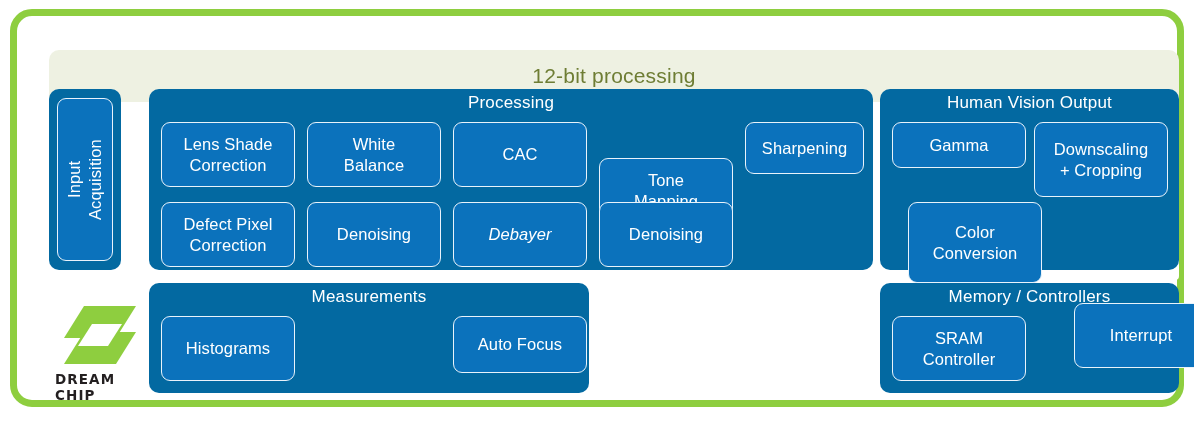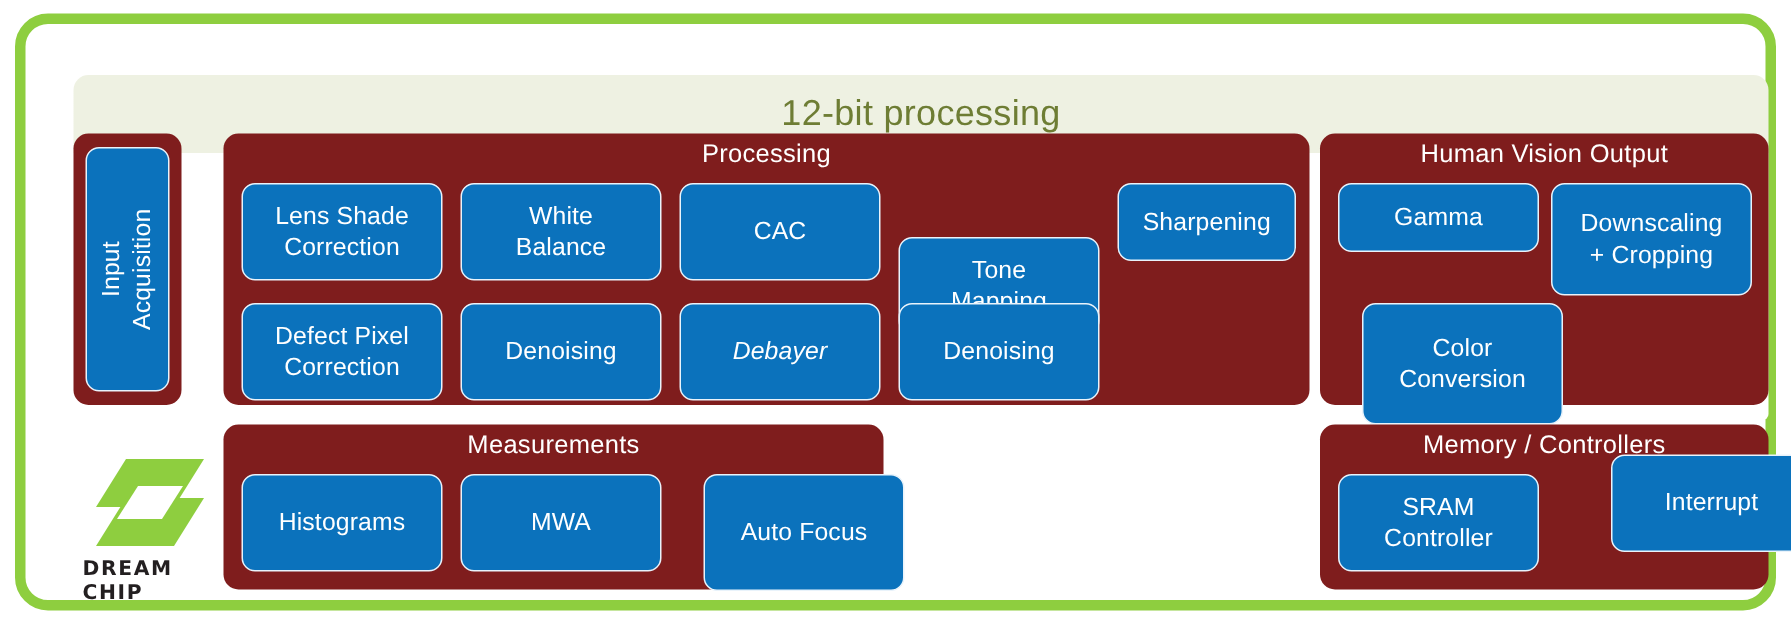--- a/index.html
+++ b/index.html
@@ -39,29 +39,29 @@
     background: linear-gradient(to bottom, #eef1e2 0%, #eef1e2 52px, #ffffff 52px, #ffffff 100%);
   }
   #banner-title {
     position: absolute;
     left: 0;
     top: 0;
     width: 100%;
     height: 52px;
     line-height: 52px;
     text-align: center;
-    font-size: 24px;
+    font-size: 21px;
     color: #6e7d34;
     letter-spacing: .2px;
   }
 
   
   .group {
     position: absolute;
-    background: #7f1d1d;
+    background: #0369a1;
     border-radius: 10px;
     box-sizing: border-box;
   }
   .group-title {
     position: absolute;
     left: 0;
     top: 0;
     width: 100%;
     height: 26px;
     line-height: 27px;
@@ -153,22 +153,21 @@
     <div class="blk" style="left:154px; top:33px; width:134px; height:75px;">Downscaling
 + Cropping</div>
     <div class="blk" style="left:28px; top:113px; width:134px; height:81px;">Color
 Conversion</div>
   </div>
 
   <div class="group" style="left:132px; top:267px; width:440px; height:110px;">
     <div class="group-title">Measurements</div>
 
     <div class="blk" style="left:12px; top:33px; width:134px; height:65px;">Histograms</div>
-    <div class="blk" style="left:158px; top:33px; width:134px; height:65px;">MWA</div>
-    <div class="blk" style="left:320px; top:33px; width:134px; height:78px;">Auto Focus</div>
+    <div class="blk" style="left:304px; top:33px; width:134px; height:57px;">Auto Focus</div>
   </div>
 
   <div class="group" style="left:863px; top:267px; width:299px; height:110px;">
     <div class="group-title">Memory / Controllers</div>
 
     <div class="blk" style="left:12px; top:33px; width:134px; height:65px;">SRAM
 Controller</div>
     <div class="blk" style="left:154px; top:20px; width:134px; height:65px;margin-left:40px;">Interrupt</div>
   </div>
 

